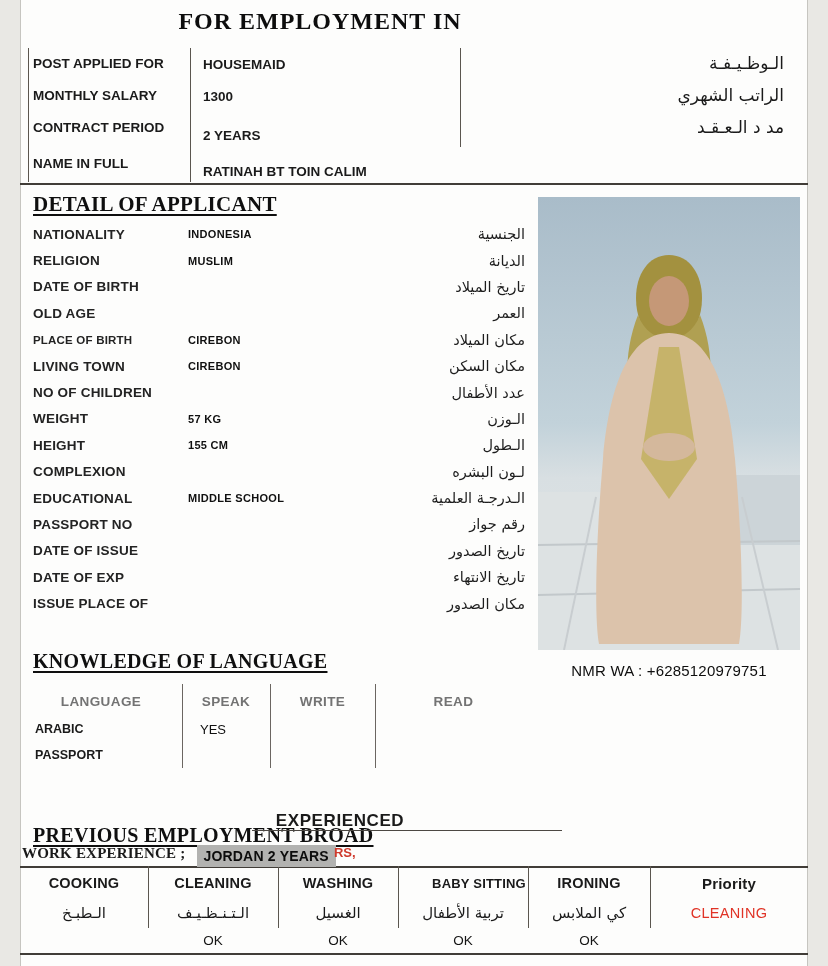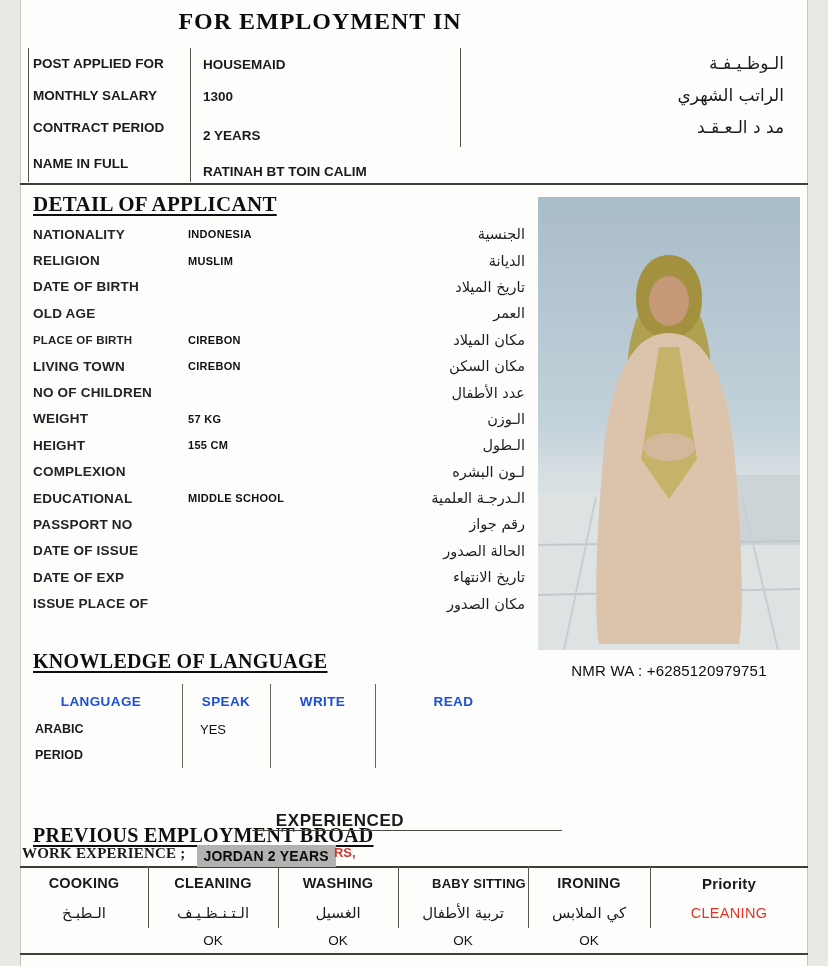--- a/index.html
+++ b/index.html
@@ -41,21 +41,21 @@
 
   
   .photo { position:absolute; left:538px; top:197px; width:262px; height:453px; overflow:hidden; }
   .photo-caption { position:absolute; left:538px; top:662px; width:262px; text-align:center;
                    font-size:15px; color:#0e0e0e; letter-spacing:0.2px; }
 
   
   .lang { position:absolute; left:20px; top:686px; width:512px; }
   .lang-h, .lang-r { display:grid; grid-template-columns:162px 88px 105px 157px; align-items:center; }
   .lang-h { height:30px; }
-  .lang-h span { text-align:center; color:#1d4ed8; font-weight:bold; font-size:13.5px; letter-spacing:0.4px; }
+  .lang-h span { text-align:center; color:#737373; font-weight:bold; font-size:13.5px; letter-spacing:0.4px; }
   .lang-r { height:26px; }
   .lang-r .name { padding-left:15px; font-weight:bold; font-size:12.5px; }
   .lang-r .cell { padding-left:18px; font-size:13px; color:#111; }
 
   
   .experienced { position:absolute; left:120px; top:811px; width:440px; text-align:center;
                  font-size:17px; font-weight:bold; letter-spacing:0.6px; z-index:2; }
   .exp-line { position:absolute; left:252px; top:830px; width:310px; height:1px; background:#4c4843; z-index:1; }
   .work-line { position:absolute; left:22px; top:845px; display:flex; z-index:2; }
   .we-label { font-family:"Liberation Serif", serif; font-weight:bold; font-size:15px; letter-spacing:0.2px; }
@@ -169,21 +169,21 @@
         <span class="ar">الـدرجـة العلمية</span>
       </div>
     <div class="d-row">
         <span class="lbl">PASSPORT NO</span>
         <span class="val"></span>
         <span class="ar">رقم جواز</span>
       </div>
     <div class="d-row">
         <span class="lbl">DATE OF ISSUE</span>
         <span class="val"></span>
-        <span class="ar">الحالة الصدور</span>
+        <span class="ar">تاريخ الصدور</span>
       </div>
     <div class="d-row">
         <span class="lbl">DATE OF EXP</span>
         <span class="val"></span>
         <span class="ar">تاريخ الانتهاء</span>
       </div>
     <div class="d-row">
         <span class="lbl">ISSUE PLACE OF</span>
         <span class="val"></span>
         <span class="ar">مكان الصدور</span>
@@ -225,21 +225,21 @@
       <span>WRITE</span>
       <span>READ</span>
     </div>
     <div class="lang-r">
       <span class="name">ARABIC</span>
       <span class="cell">YES</span>
       <span class="cell"></span>
       <span class="cell"></span>
     </div>
     <div class="lang-r">
-      <span class="name">PERIOD</span>
+      <span class="name">PASSPORT</span>
       <span class="cell"></span>
       <span class="cell"></span>
       <span class="cell"></span>
     </div>
   </div>
   <div class="vline" style="left:182px; top:684px; height:84px; background:#6b6661;"></div>
   <div class="vline" style="left:270px; top:684px; height:84px; background:#6b6661;"></div>
   <div class="vline" style="left:375px; top:684px; height:84px; background:#6b6661;"></div>
 
   <div class="sec-title" style="top:824px; font-size:20px;">PREVIOUS EMPLOYMENT BROAD</div>

